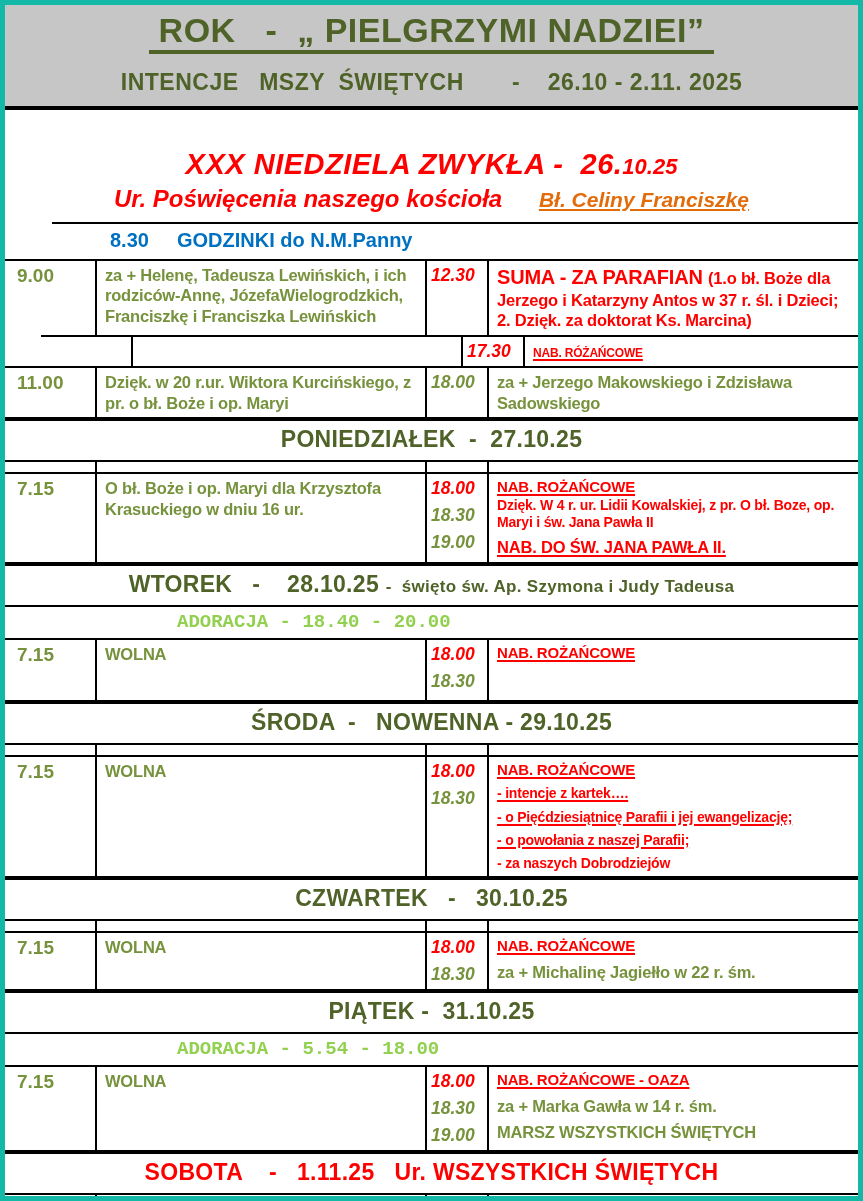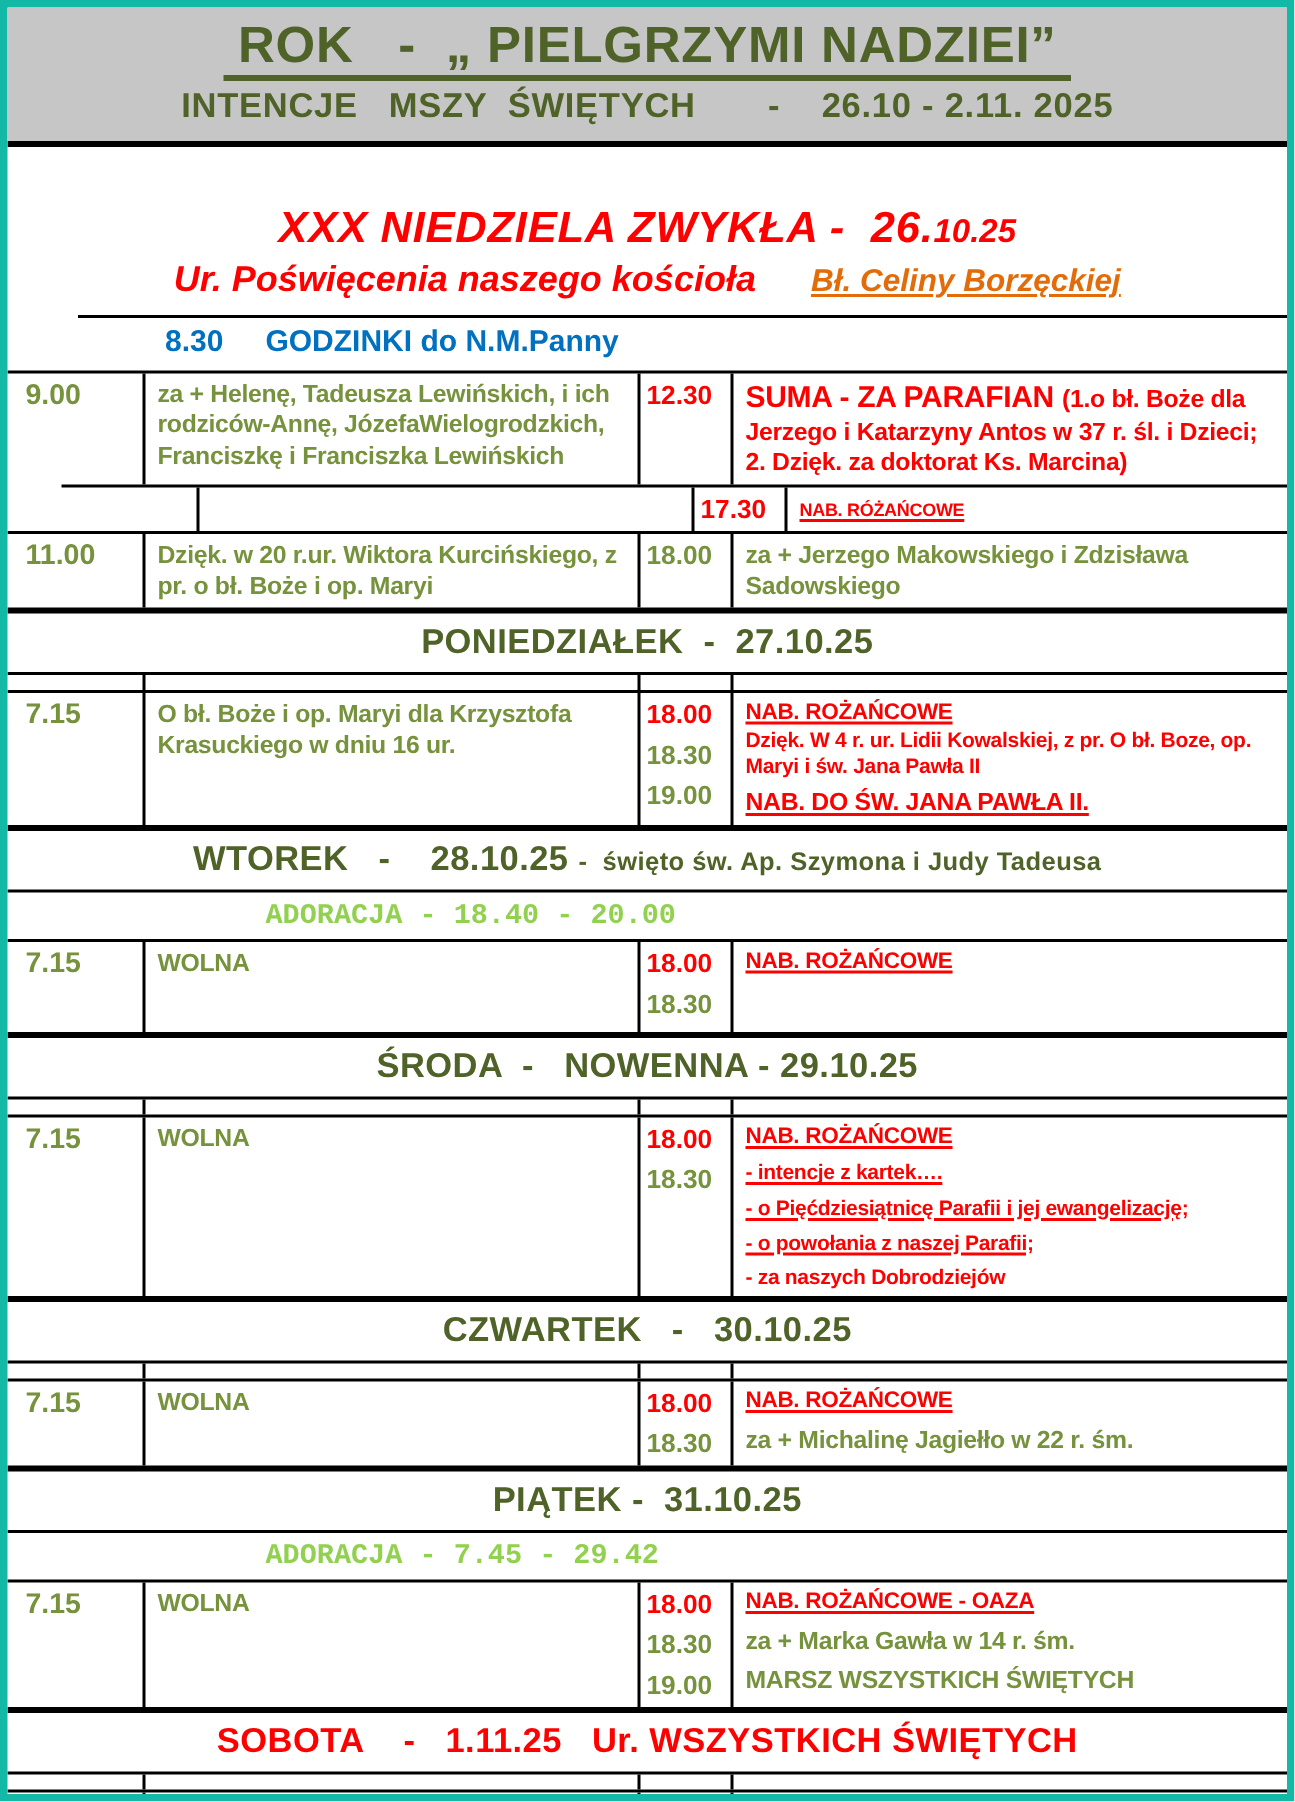--- a/index.html
+++ b/index.html
@@ -14,39 +14,39 @@
   .blue{color:var(--blue);margin-left:47px;} .orange{color:var(--orange);}
   .lgreen{color:var(--lgreen);font-family:Liberation Mono, monospace;}
   .u{text-decoration:underline;text-decoration-thickness:2px;text-underline-offset:2px;}
   .it{font-style:italic;}
   .pre{white-space:pre-wrap;}
 
   
   .masthead{background:var(--graybg);border-bottom:4px solid #000;text-align:center;padding:8px 0 10px;}
   .masthead .t1{font-size:34px;letter-spacing:.5px;line-height:1.05;}
   .masthead .t1 span{border-bottom:4px solid var(--dolive);padding:0 10px 1px;}
-  .masthead .t2{font-size:23px;margin-top:8px;letter-spacing:.5px;}
+  .masthead .t2{font-size:23px;margin-top:20px;letter-spacing:.5px;}
 
   
   .sunhead{text-align:center;padding:6px 0 4px;margin-top:32px;}
   .sunhead .big{font-size:29px;letter-spacing:.5px;}
   .sunhead .frac{font-size:22px;}
   .sunsub{text-align:center;padding:0 0 9px;font-size:24px;}
   .sunsub .patron{font-size:21px;margin-left:30px;}
 
   .godzinki{border-top:2px solid #000;padding:5px 0 7px 58px;font-size:20px;}
   .godzinki .gt{margin-right:28px;}
 
   
   .row{display:grid;grid-template-columns:90px 330px 62px 1fr;border-top:2px solid #000;}
   .row>div{box-sizing:border-box;padding:4px 8px;}
   .row>div+div{border-left:2px solid #000;}
   .row .c1{font-size:19px;padding-left:12px;}
   .row .c2{font-size:16.5px;letter-spacing:-.2px;line-height:1.25;}
-  .row .c3{font-size:17.5px;padding-left:4px;padding-right:0;}
+  .row .c3{font-size:17.5px;padding-left:4px;padding-right:0;font-style:italic;}
   .row .c4{font-size:16.5px;letter-spacing:-.2px;line-height:1.25;}
   .gap{display:grid;grid-template-columns:90px 330px 62px 1fr;height:10px;}
   .gap>div{box-sizing:border-box;}
   .gap>div+div{border-left:2px solid #000;}
 
   
   .dayhead{border-top:4px solid #000;border-bottom:2px solid #000;text-align:center;
            font-size:23px;padding:5px 6px 7px;letter-spacing:.3px;}
   .dayhead .suffix{font-size:17px;}
   .adoracja{padding:4px 0 5px 172px;font-size:19px;}
@@ -68,21 +68,21 @@
     <div class="t1 dolive pre"><span>ROK   -  „ PIELGRZYMI NADZIEI”</span></div>
     <div class="t2 dolive pre">INTENCJE   MSZY  ŚWIĘTYCH       -    26.10 - 2.11. 2025</div>
   </div>
 
   <div>
     <div class="sunhead red it">
       <span class="big pre">XXX NIEDZIELA ZWYKŁA -  26.</span><span class="frac">10.25</span>
     </div>
     <div class="sunsub it">
       <span class="red">Ur. Poświęcenia naszego kościoła</span>
-      <span class="orange u patron">Bł. Celiny Borzęckiej</span>
+      <span class="orange u patron">Bł. Celiny Franciszkę</span>
     </div>
     <div class="godzinki blue">
       <span class="gt">8.30</span><span>GODZINKI do N.M.Panny</span>
     </div>
 
     <div class="row minh66">
       <div class="c1 olive">9.00</div>
       <div class="c2 olive">za + Helenę, Tadeusza Lewińskich, i ich rodziców-Annę, JózefaWielogrodzkich, Franciszkę i Franciszka Lewińskich</div>
       <div class="c3 red">12.30</div>
       <div class="c4 red">
@@ -187,21 +187,21 @@
       </div>
       <div class="c4">
         <div class="red u fs15">NAB. ROŻAŃCOWE</div>
         <div class="olive mt6">za + Michalinę Jagiełło w 22 r. śm.</div>
       </div>
     </div>
   </div>
 
   <div>
     <div class="dayhead dolive pre">PIĄTEK -  31.10.25</div>
-    <div class="adoracja lgreen">ADORACJA - 7.45 - 29.42</div>
+    <div class="adoracja lgreen">ADORACJA - 5.54 - 18.00</div>
     <div class="row minh66">
       <div class="c1 olive">7.15</div>
       <div class="c2 olive">WOLNA</div>
       <div class="c3 tstack">
         <div class="red">18.00</div>
         <div class="olive mt6">18.30</div>
         <div class="olive mt6">19.00</div>
       </div>
       <div class="c4">
         <div class="red u fs15">NAB. ROŻAŃCOWE - OAZA</div>

